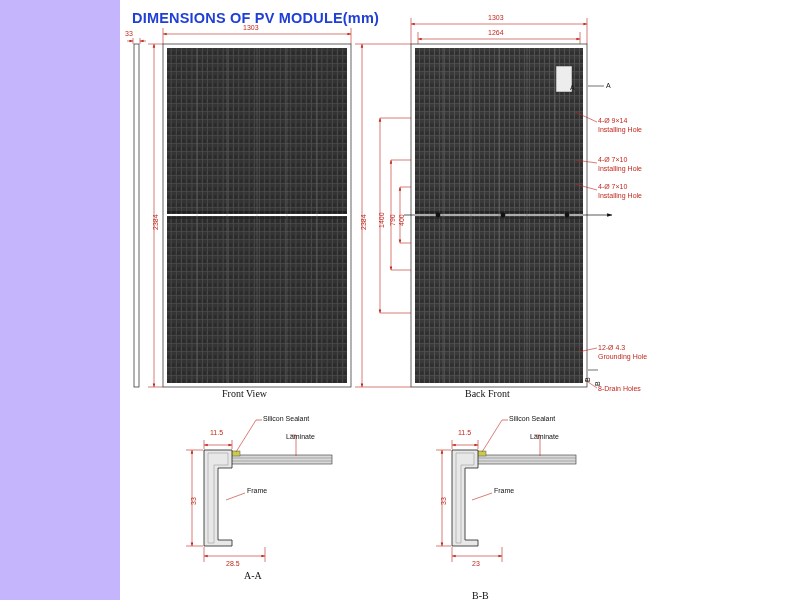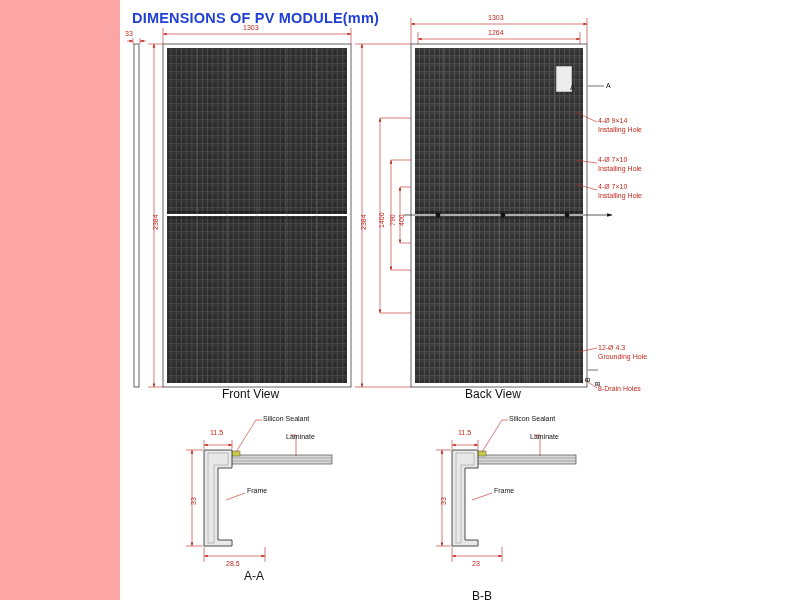--- a/index.html
+++ b/index.html
@@ -10,21 +10,21 @@
     width: 800px;
     height: 600px;
     background: #eef1f6;
     font-family: "Liberation Sans", sans-serif;
     overflow: hidden;
   }
   #sheet {
     position: relative;
     width: 800px;
     height: 600px;
-    background: #fca5a5;
+    background: #c4b5fd;
   }
   .white-panel {
     position: absolute;
     left: 120px;
     top: 0;
     width: 680px;
     height: 600px;
     background: #ffffff;
   }
   .title {
@@ -37,21 +37,21 @@
     letter-spacing: 0.2px;
   }
   .lbl {
     position: absolute;
     font-size: 7px;
     color: #111;
     white-space: nowrap;
     line-height: 1.15;
   }
   .lbl.red { color: #c0271c; }
-  .lbl.big { font-size: 12px; color: #111; }
+  .lbl.big { font-size: 10px; color: #111; font-family: Liberation Serif, serif; }
   .lbl.vert {
     transform: rotate(-90deg);
     transform-origin: left top;
   }
   svg { position: absolute; left: 0; top: 0; }
   .vline { stroke: #c0271c; stroke-width: 0.6; }
   .dim { stroke: #c0271c; stroke-width: 0.6; }
   .blk { stroke: #222; stroke-width: 0.7; fill: none; }
   .lead { stroke: #c0271c; stroke-width: 0.6; fill: none; }
 </style>
@@ -220,21 +220,21 @@
   <div class="lbl red" style="left:243px; top:24px;">1303</div>
   <div class="lbl red vert" style="left:152px; top:230px;">2384</div>
   <div class="lbl big" style="left:222px; top:388px;">Front View</div>
 
   <div class="lbl red" style="left:488px; top:14px;">1303</div>
   <div class="lbl red" style="left:488px; top:29px;">1264</div>
   <div class="lbl red vert" style="left:360px; top:230px;">2384</div>
   <div class="lbl red vert" style="left:378px; top:228px;">1400</div>
   <div class="lbl red vert" style="left:389px; top:226px;">790</div>
   <div class="lbl red vert" style="left:398px; top:226px;">400</div>
-  <div class="lbl big" style="left:465px; top:388px;">Back View</div>
+  <div class="lbl big" style="left:465px; top:388px;">Back Front</div>
 
   <div class="lbl" style="left:606px; top:82px;">A</div>
   <div class="lbl" style="left:570px; top:84px;">A</div>
   <div class="lbl vert" style="left:594px; top:386px;">B</div>
   <div class="lbl vert" style="left:584px; top:382px;">B</div>
 
   <div class="lbl red" style="left:598px; top:117px;">4-Ø 9×14</div>
   <div class="lbl red" style="left:598px; top:126px;">Installing Hole</div>
   <div class="lbl red" style="left:598px; top:156px;">4-Ø 7×10</div>
   <div class="lbl red" style="left:598px; top:165px;">Installing Hole</div>

